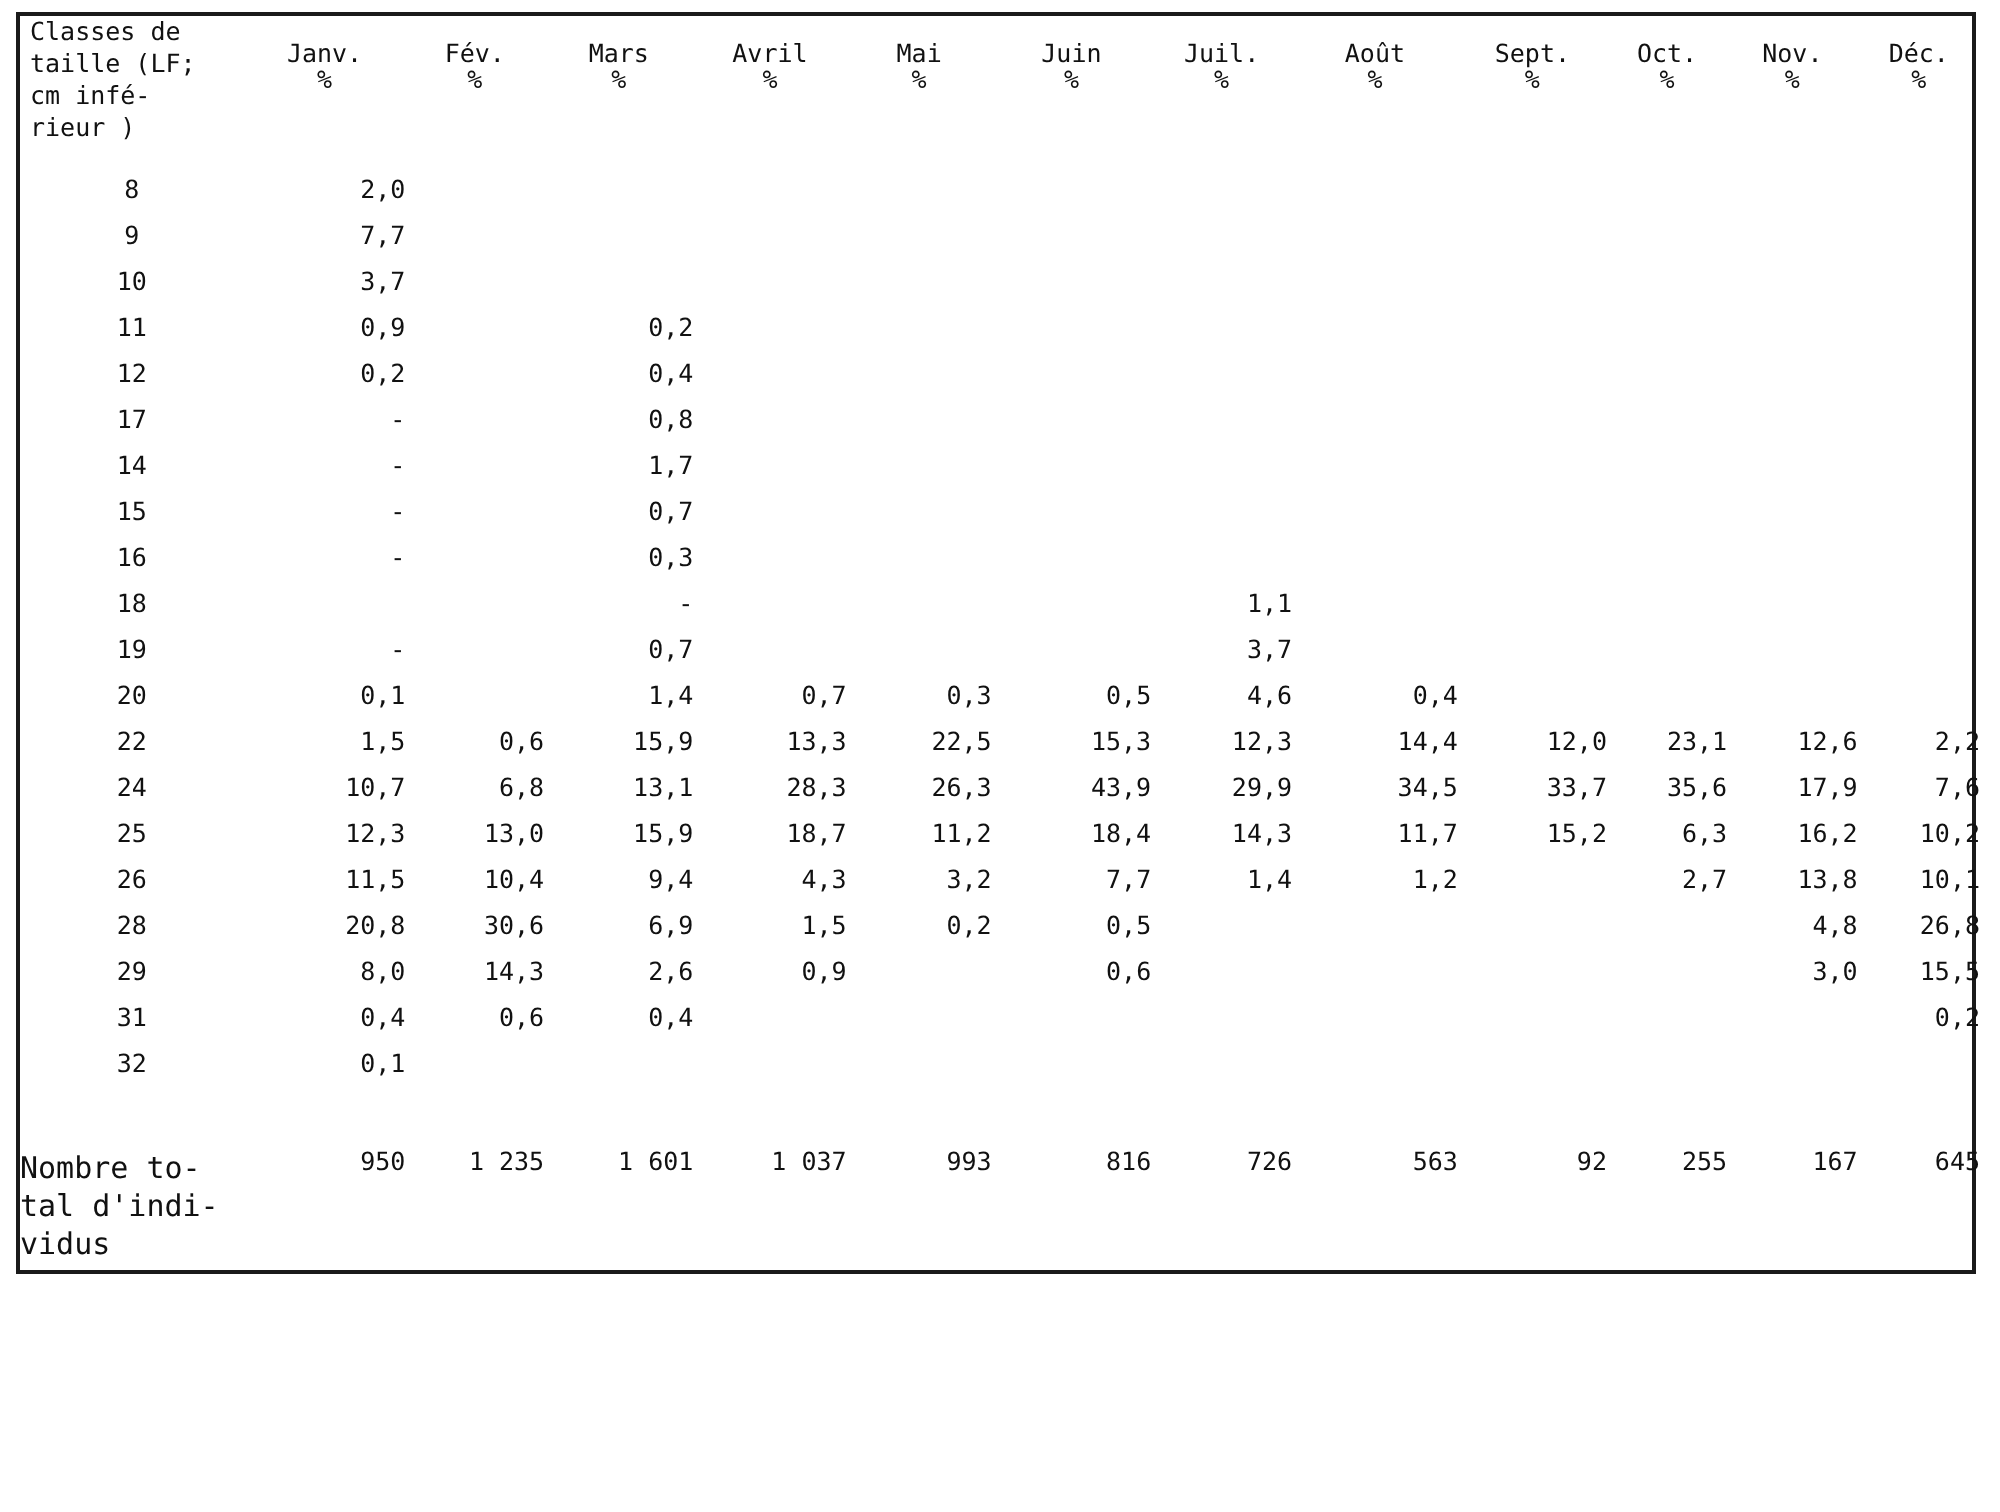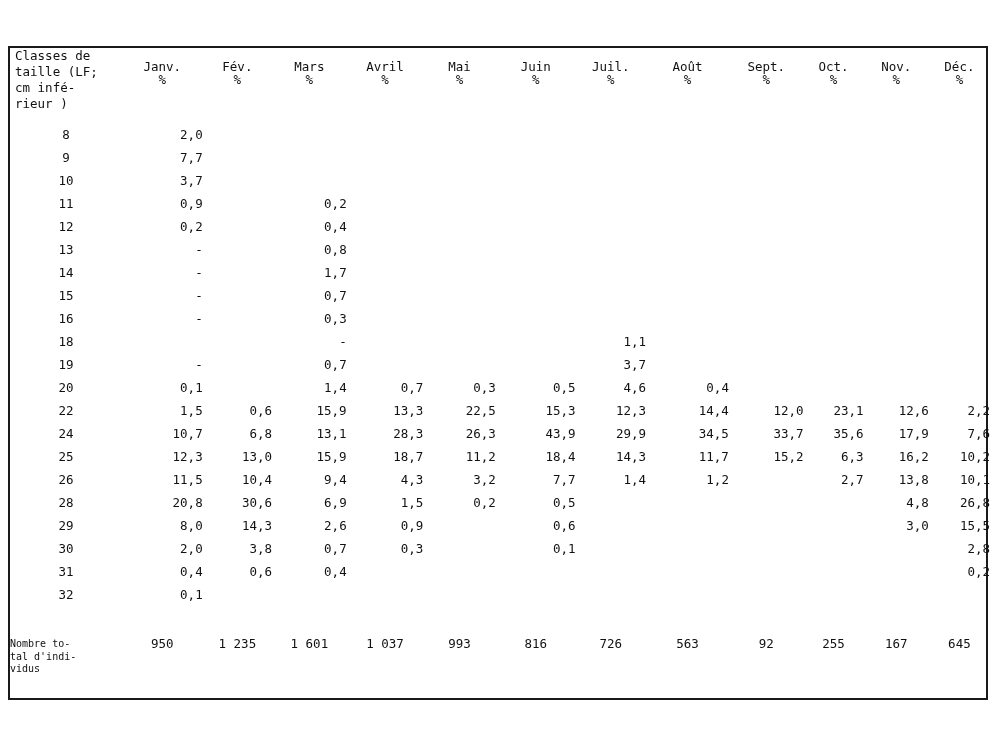--- a/index.html
+++ b/index.html
@@ -35,21 +35,20 @@
     padding: 0;
     margin: 0;
     font-weight: normal;
     vertical-align: top;
   }
   
   .frame {
     border: 2px solid #1a1a1a;
     box-sizing: border-box;
     position: relative;
-    margin-top: 40px;
   }
   
   .vline {
     border-left: 1.5px solid #1a1a1a;
   }
   .vline-dashed {
     border-left: 1.5px dashed #555;
   }
   .head-cell {
     text-align: center;
@@ -78,26 +77,26 @@
   .body-cell.cls {
     text-align: center;
     padding: 0;
   }
   .spacer-row td {
     height: 17px;
   }
   .tail-label {
     text-align: left;
     padding-left: 4px;
-    font-size: 10px;
+    font-size: 15px;
     line-height: 1.25;
     white-space: pre-line;
   }
   .tail-val {
-    text-align: center;
+    text-align: right;
     padding-left: 7px;
     font-size: 12.5px;
     vertical-align: middle;
   }
   .tail-row td {
     height: 60px;
     vertical-align: middle;
   }
   .totalsep td {
     border-top: 1.5px solid #1a1a1a;
@@ -279,21 +278,21 @@
             <td class="body-cell "></td>
             <td class="body-cell vline"></td>
             <td class="body-cell vline"></td>
             <td class="body-cell vline"></td>
             <td class="body-cell vline-dashed"></td>
             <td class="body-cell "></td>
             <td class="body-cell "></td>
             <td class="body-cell "></td>
           </tr>
           <tr>
-            <td class="body-cell cls">13</td>
+            <td class="body-cell cls">17</td>
             <td class="body-cell vline">-</td>
             <td class="body-cell vline"></td>
             <td class="body-cell vline">0,8</td>
             <td class="body-cell vline"></td>
             <td class="body-cell "></td>
             <td class="body-cell vline"></td>
             <td class="body-cell vline"></td>
             <td class="body-cell vline"></td>
             <td class="body-cell vline-dashed"></td>
             <td class="body-cell "></td>
@@ -472,35 +471,20 @@
             <td class="body-cell vline">2,6</td>
             <td class="body-cell vline">0,9</td>
             <td class="body-cell "></td>
             <td class="body-cell vline">0,6</td>
             <td class="body-cell vline"></td>
             <td class="body-cell vline"></td>
             <td class="body-cell vline-dashed"></td>
             <td class="body-cell "></td>
             <td class="body-cell ">3,0</td>
             <td class="body-cell ">15,5</td>
-          </tr>
-          <tr>
-            <td class="body-cell cls">30</td>
-            <td class="body-cell vline">2,0</td>
-            <td class="body-cell vline">3,8</td>
-            <td class="body-cell vline">0,7</td>
-            <td class="body-cell vline">0,3</td>
-            <td class="body-cell "></td>
-            <td class="body-cell vline">0,1</td>
-            <td class="body-cell vline"></td>
-            <td class="body-cell vline"></td>
-            <td class="body-cell vline-dashed"></td>
-            <td class="body-cell "></td>
-            <td class="body-cell "></td>
-            <td class="body-cell ">2,8</td>
           </tr>
           <tr>
             <td class="body-cell cls">31</td>
             <td class="body-cell vline">0,4</td>
             <td class="body-cell vline">0,6</td>
             <td class="body-cell vline">0,4</td>
             <td class="body-cell vline"></td>
             <td class="body-cell "></td>
             <td class="body-cell vline"></td>
             <td class="body-cell vline"></td>

